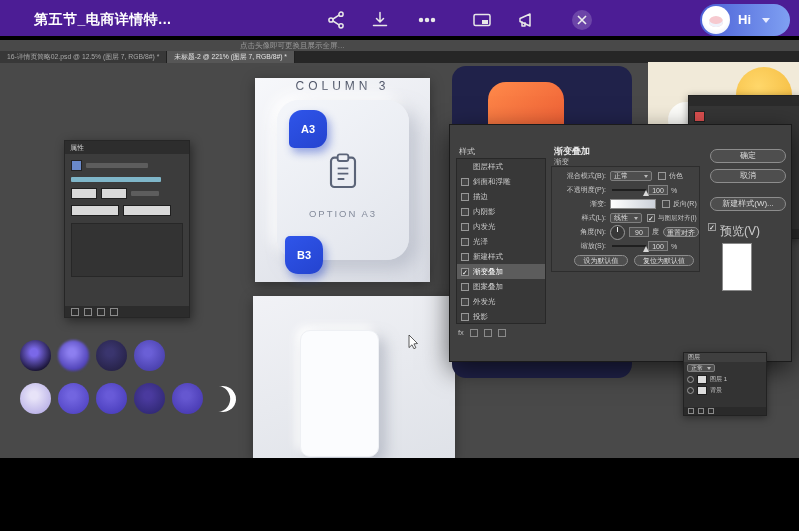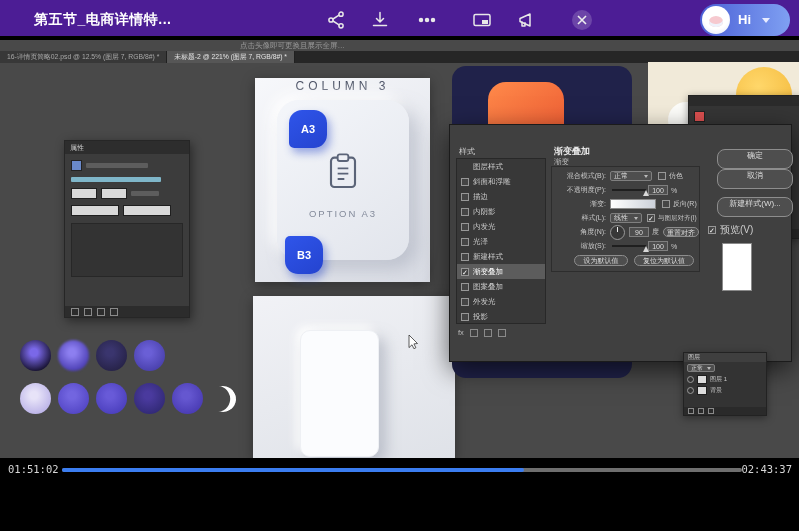--- a/index.html
+++ b/index.html
@@ -108,22 +108,22 @@
   .sel{display:inline-flex;align-items:center;justify-content:space-between;background:#4e4e4e;border:1px solid #7f7f7f;border-radius:2px;color:#ddd;font-size:7px;padding:0 3px;height:10px;box-sizing:border-box;cursor:pointer;}
   .sel::after{content:"";border-left:2.5px solid transparent;border-right:2.5px solid transparent;border-top:3.5px solid #bbb;margin-left:3px;}
   .sel.sm{height:8px;font-size:6px;}
   .valbox{background:#4e4e4e;border:1px solid #7f7f7f;width:20px;height:10px;font-size:7px;color:#ddd;text-align:center;line-height:9px;box-sizing:border-box;}
   .slider{width:34px;height:2px;background:#1f1f1f;position:relative;margin:0 2px;}
   .knob{position:absolute;right:-3px;top:1px;width:0;height:0;border-left:3px solid transparent;border-right:3px solid transparent;border-bottom:6px solid #d8d8d8;}
   .grad-strip{width:46px;height:10px;border:1px solid #8a8a8a;background:linear-gradient(90deg,#ffffff,#ccd1da);box-sizing:border-box;cursor:pointer;}
   .dial{width:13px;height:13px;border-radius:50%;border:1px solid #999;background:#383838;position:relative;flex:0 0 auto;cursor:pointer;}
   .dial i{position:absolute;left:5.5px;top:1px;width:1px;height:5px;background:#eee;}
   .btn{background:#4e4e4e;border:1px solid #8d8d8d;border-radius:7px;color:#ddd;font-size:7px;text-align:center;cursor:pointer;box-sizing:border-box;}
-  .dlg-right-btn{position:absolute;left:267px;width:76px;height:20px;line-height:12px;border-radius:8px;font-size:8px;}
-  .dlg-preview-row{position:absolute;left:258px;top:98px;display:flex;align-items:center;gap:4px;font-size:10px;color:#ccc;}
+  .dlg-right-btn{position:absolute;left:260px;width:76px;height:14px;line-height:12px;border-radius:8px;font-size:8px;}
+  .dlg-preview-row{position:absolute;left:258px;top:98px;display:flex;align-items:flex-start;gap:4px;font-size:12px;color:#ccc;}
   .dlg-swatch{position:absolute;left:272px;top:118px;width:28px;height:46px;background:#fff;border:1px solid #8a8a8a;}
 
   .cursor{position:absolute;left:408px;top:294px;width:11px;height:15px;}
 
   
   .progress-row{position:absolute;top:458px;left:0;width:100%;height:22px;background:#000;}
   .ptime{position:absolute;top:5px;font-size:10.5px;color:#d6d6d6;font-family:"DejaVu Sans Mono","Liberation Mono",monospace;}
   .ptime.cur{left:8px;}
   .ptime.total{right:7px;}
   .progress-track{position:absolute;left:62px;top:10px;width:680px;height:4px;background:#6e6e6e;border-radius:2px;cursor:pointer;}
@@ -439,27 +439,20 @@
         </div>
     </div>
 
     <div class="cursor">
       <svg viewBox="0 0 11 15" width="11" height="15">
           <path d="M1 1l8.5 8.5-3.6.4 2 3.8-2 1-1.9-3.9L1 13.6z" fill="#fff" stroke="#333" stroke-width=".8"></path>
         </svg>
     </div>
   </div>
 
-  <div class="progress-row">
-    <span class="ptime cur">01:51:02</span>
-    <div class="progress-track">
-      <div class="progress-fill" style="width: 68%; background: rgb(59, 125, 240);"></div>
-    </div>
-    <span class="ptime total">02:43:37</span>
-  </div>
 
   <div class="controls">
     
     
     
 
     
     
     
     

